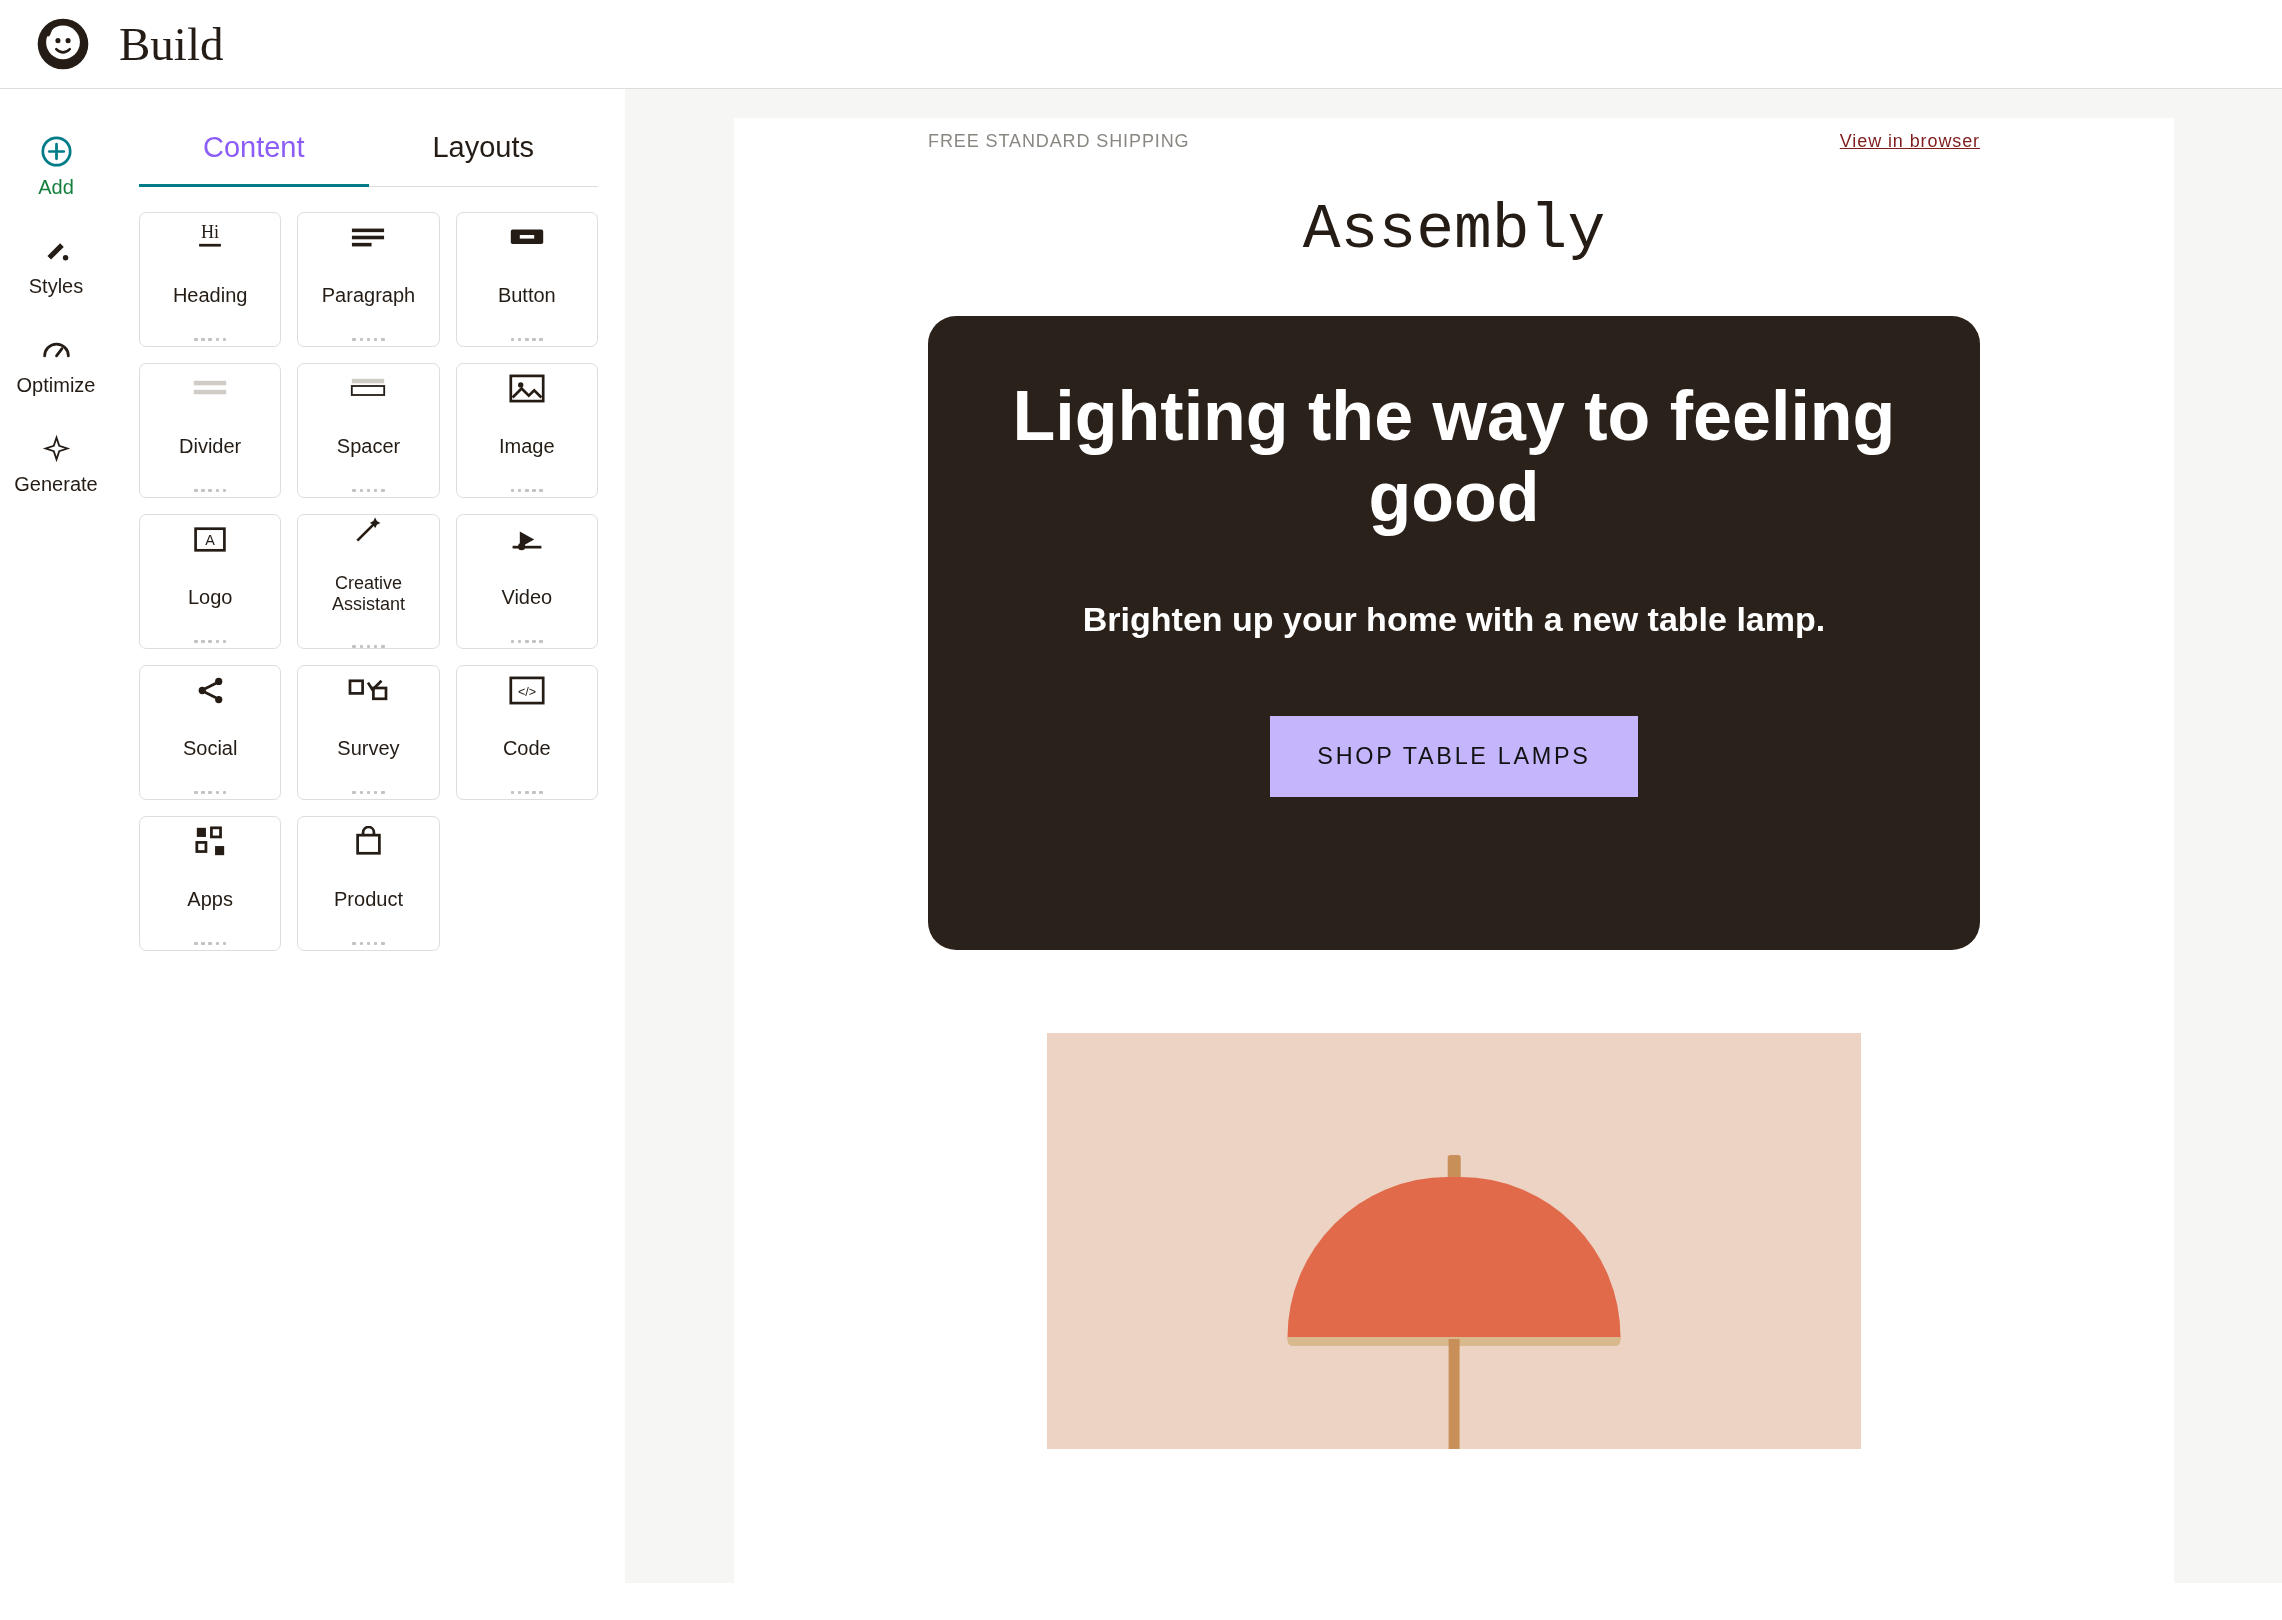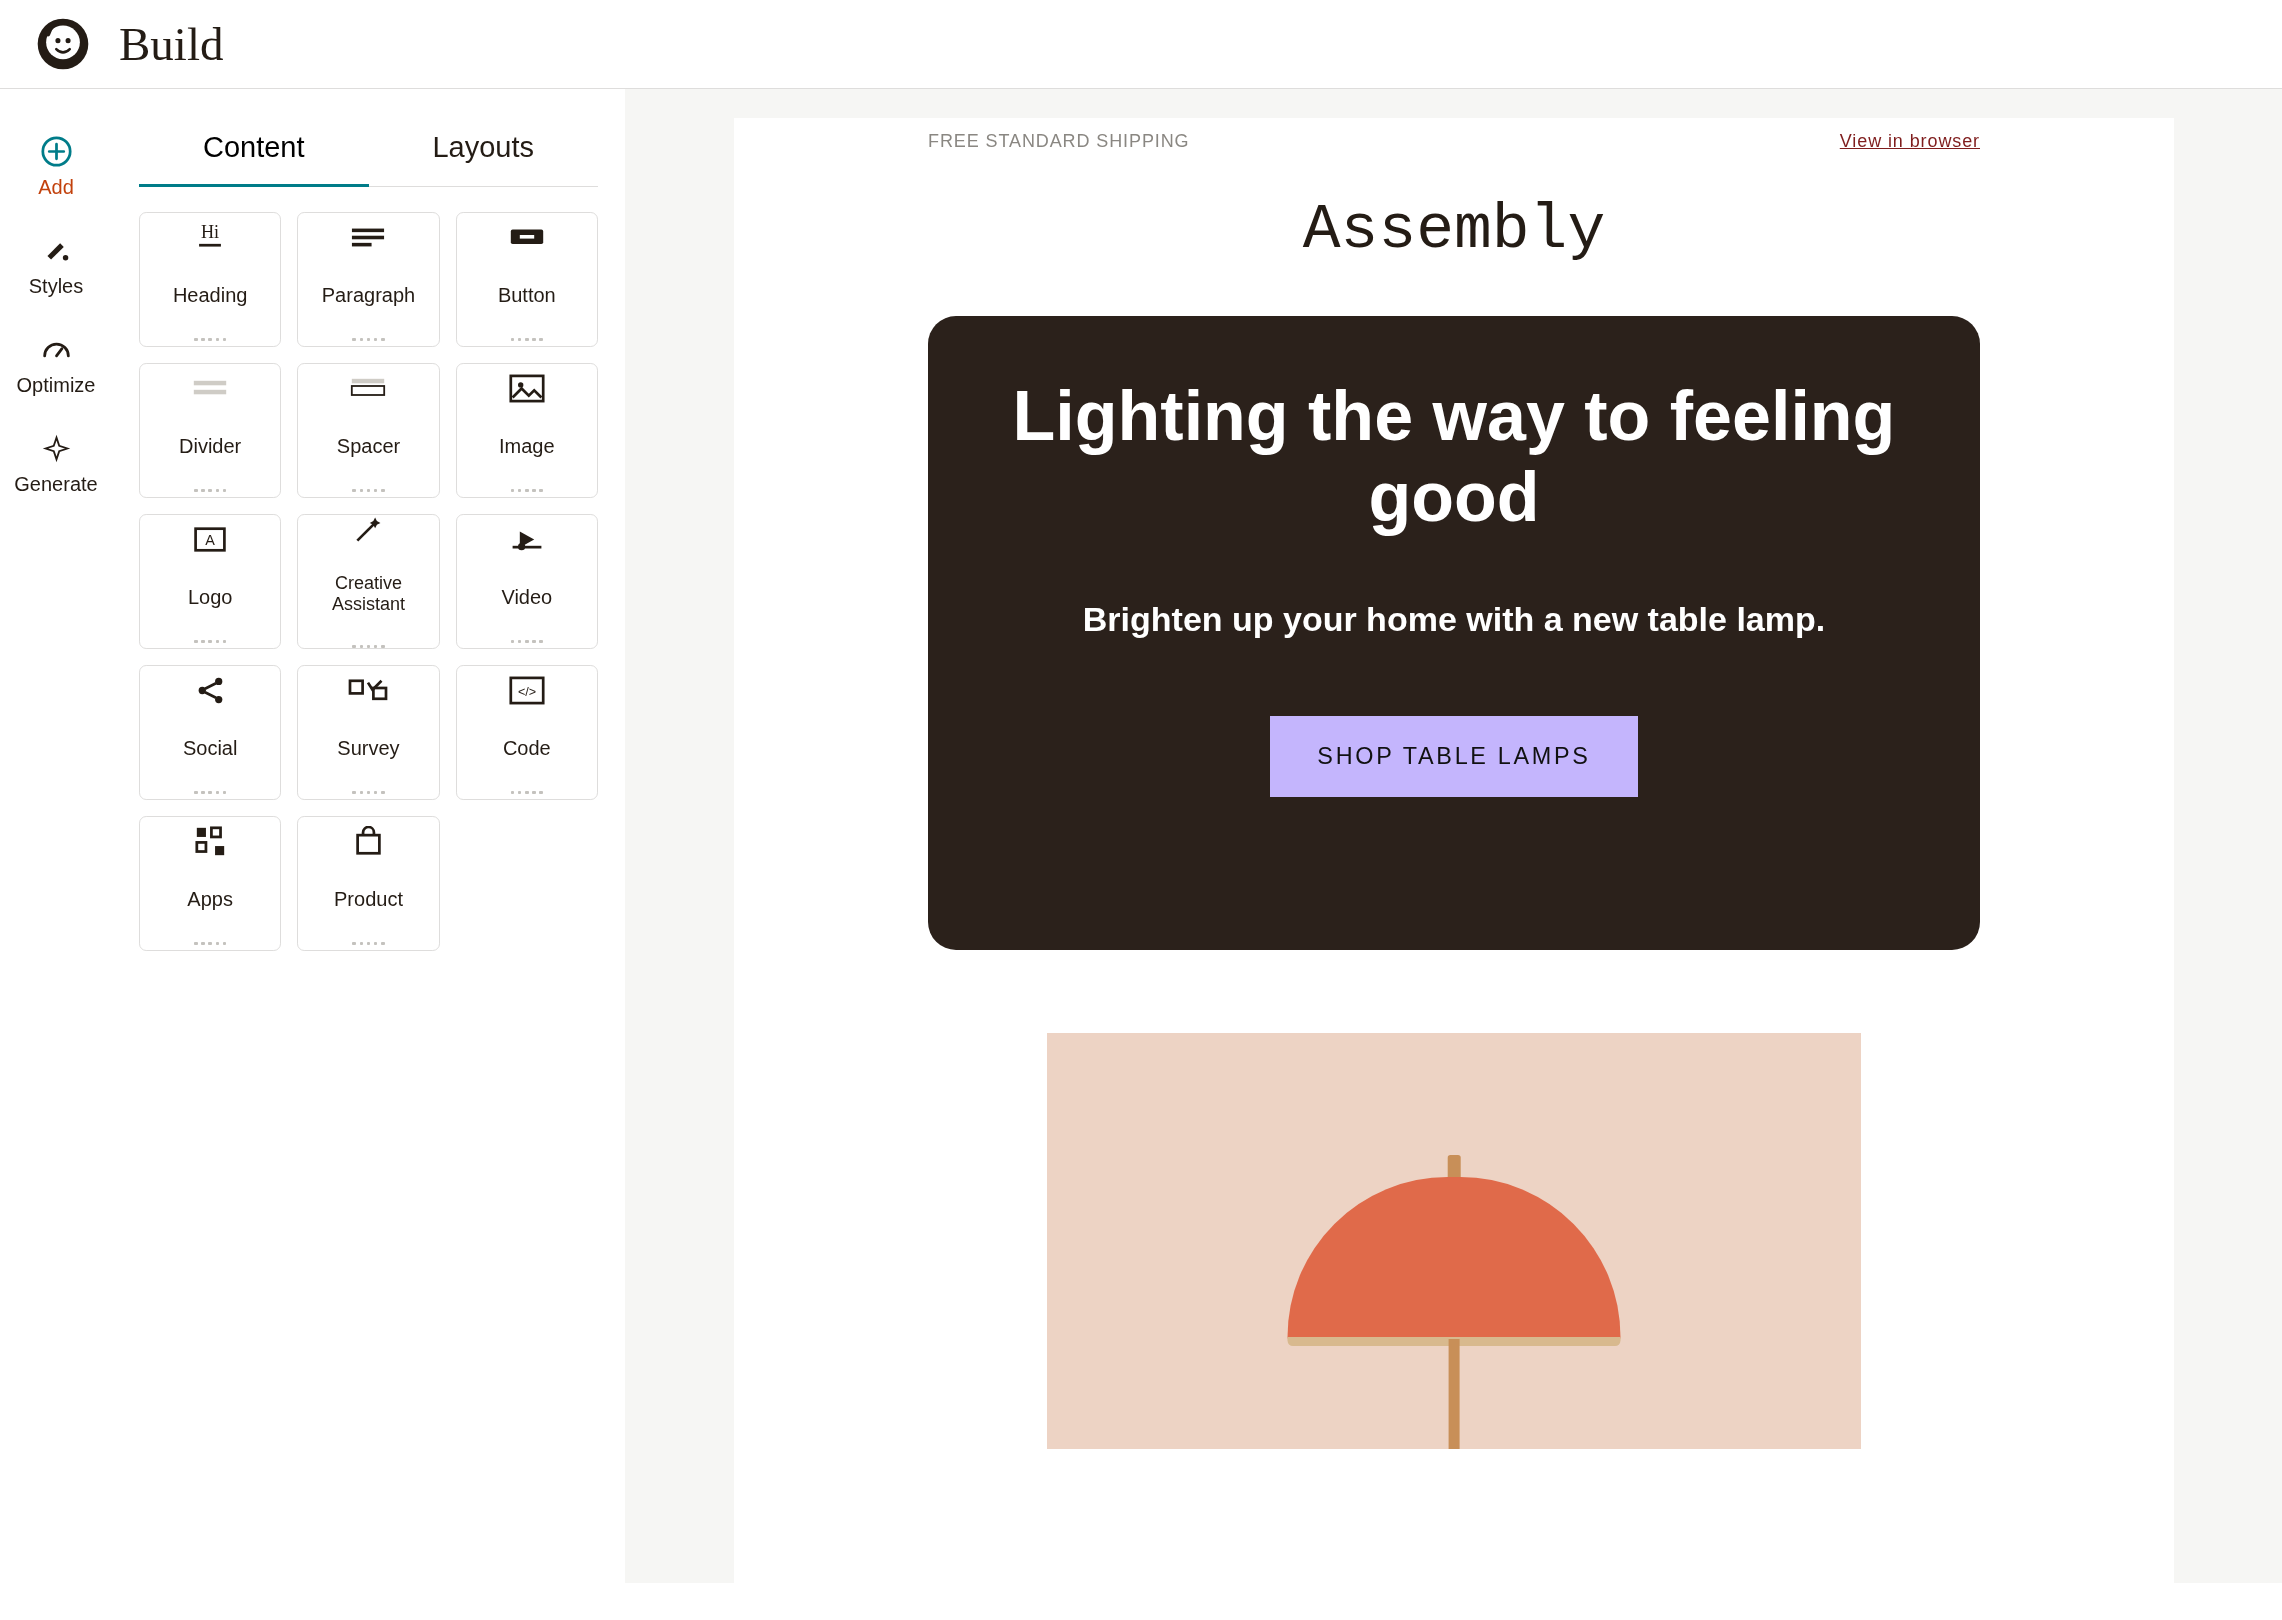--- a/index.html
+++ b/index.html
@@ -9,29 +9,29 @@
 .header { height:89px; border-bottom:0.9px solid #dedddc; display:flex; align-items:center; padding-left:36px; gap:29px; }
 .logo-ape { width:54px; height:54px; }
 .page-title { font-family:Georgia,serif; font-size:47px; font-weight:400; }
 
 
 .main { display:flex; }
 
 
 .rail { width:112px; padding-top:29px; }
 .rail-item { display:flex; flex-direction:column; align-items:center; gap:9px; padding:18px 0; font-size:20px; cursor:pointer; }
-.rail-item.active { color:#c2410c; border-radius:10.8px 0 0 10.8px; }
+.rail-item.active { color:#15803d; border-radius:10.8px 0 0 10.8px; }
 .rail-item.active + .rail-item, .rail-item:not(.active){ }
 .rail-ico { width:31px; height:31px; display:flex; align-items:center; justify-content:center; }
 
 
 .panel { width:513px; background:#fff; border-radius:10.8px; padding:29px 27px 0; min-height:1494px; }
 .tabs { display:flex; border-bottom:0.9px solid #dedddc; }
 .tab { flex:1; text-align:center; font-size:29px; padding:12.6px 0 20px; cursor:pointer; }
-.tab.active { color:#000000; font-weight:500; border-bottom:3.6px solid #007c89; margin-bottom:-0.9px; }
+.tab.active { color:#8b5cf6; font-weight:500; border-bottom:3.6px solid #007c89; margin-bottom:-0.9px; }
 .blocks { display:grid; grid-template-columns:repeat(3,1fr); gap:16px; padding-top:25px; }
 .block { border:0.9px solid #dedddc; border-radius:7.2px; height:135px; display:flex; flex-direction:column; align-items:center; justify-content:center; gap:27px; cursor:grab; font-size:20px; }
 .block .b-ico { height:40px; display:flex; align-items:center; justify-content:center; }
 .grip { display:flex; gap:3.6px; margin-top:3.6px; }
 .grip span { width:3.6px; height:3.6px; background:#c4c2be; border-radius:0.9px; }
 .b-lbl { text-align:center; line-height:1.15; }
 .b-lbl.two { font-size:18px; }
 
 
 .canvas-wrap { flex:1; background:#f6f6f4; display:flex; justify-content:center; padding-top:29px; }

